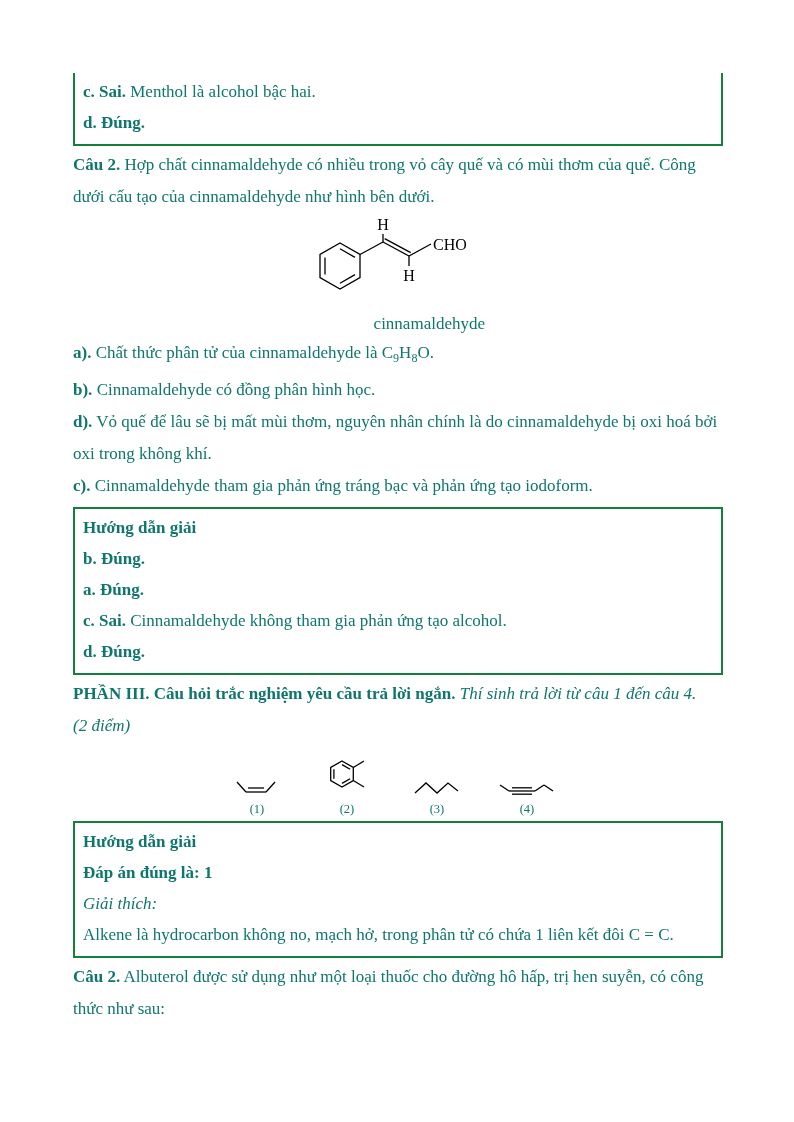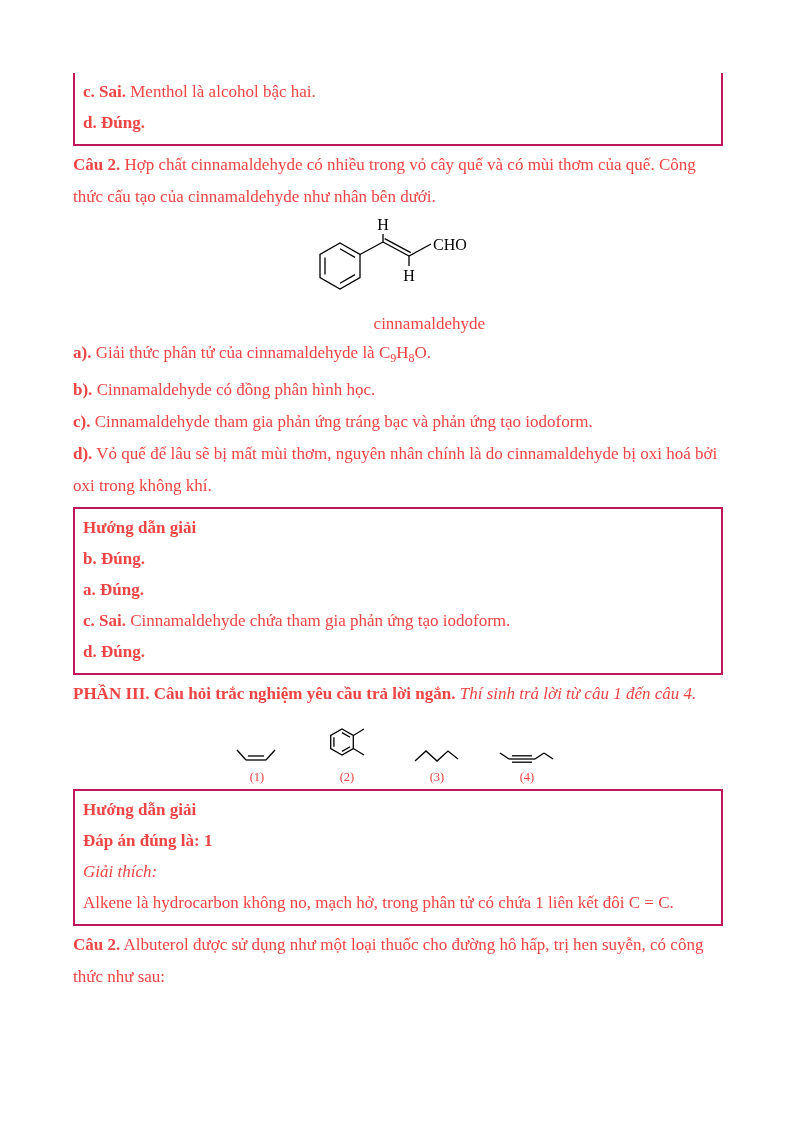--- a/index.html
+++ b/index.html
@@ -1,25 +1,25 @@
 <!DOCTYPE html>
 <html><head>
 <meta charset="utf-8">
 <style>
   html, body { margin:0; padding:0; background:#ffffff; }
   .page {
     width:794px; height:1122px; background:#ffffff; position:relative;
-    font-family:"Liberation Serif", serif; font-size:17px; color:#ef4444;
+    font-family:"Liberation Serif", serif; font-size:17px; color:#0f766e;
     overflow:hidden;
   }
   .content { position:absolute; left:73px; top:73px; width:650px; }
   p { margin:0; line-height:32px; }
   b { font-weight:bold; }
   .it { font-style:italic;margin-top:8px; }
-  .box { border:2px solid #be185d; padding:3px 8px 6px 8px; }
+  .box { border:2px solid #15803d; padding:3px 8px 6px 8px; }
   .box p { line-height:31px; }
   .box-prev { border-top:none; }
   .para { margin-top:3px; }
   .figure1 { margin:4px 0 0 232px; width:180px; }
   .figcaption { text-align:right; margin-top:-4px; line-height:20px; }
   .hcrow { display:flex; align-items:flex-end; margin:8px 0 4px 148px; gap:18px; }
   .hcitem { display:flex; flex-direction:column; align-items:center; width:72px; }
   .hclabel { font-size:12.5px; margin-top:4px; line-height:14px; }
   sub { font-size:12px; }
   svg line, svg polyline, svg polygon { stroke:#000; stroke-width:1.3; fill:none; }
@@ -29,55 +29,56 @@
 <body>
 
 <div class="page">
   <div class="content">
 
     <div class="box box-prev">
       <p><b>c. Sai.</b><span> Menthol là alcohol bậc hai.</span></p>
       <p><b>d. Đúng.</b></p>
     </div>
 
-    <p class="para"><b>Câu 2.</b><span> Hợp chất cinnamaldehyde có nhiều trong vỏ cây quế và có mùi thơm của quế. Công thức cấu tạo của cinnamaldehyde như nhân bên dưới.</span></p>
+    <p class="para"><b>Câu 2.</b><span> Hợp chất cinnamaldehyde có nhiều trong vỏ cây quế và có mùi thơm của quế. Công dưới cấu tạo của cinnamaldehyde như hình bên dưới.</span></p>
 
     <div class="figure1">
       <svg width="170" height="96" viewBox="0 0 170 96">
         <polygon points="35,26 55,37.5 55,60.5 35,72 15,60.5 15,37.5"></polygon>
         <line x1="35" y1="31.75" x2="50" y2="40.4"></line>
         <line x1="50" y1="57.6" x2="35" y2="66.25"></line>
         <line x1="20" y1="57.6" x2="20" y2="40.4"></line>
         <line x1="55" y1="37.5" x2="78" y2="25"></line>
         <line x1="78" y1="25" x2="78" y2="17"></line>
         <line x1="78" y1="25" x2="104" y2="39"></line>
         <line x1="79.7" y1="21.6" x2="105.7" y2="35.6"></line>
         <line x1="104" y1="39" x2="104" y2="49"></line>
         <line x1="104" y1="39" x2="126" y2="27"></line>
         <text x="78" y="13" text-anchor="middle" font-size="16">H</text>
         <text x="104" y="64" text-anchor="middle" font-size="16">H</text>
         <text x="128" y="33" font-size="16">CHO</text>
       </svg>
       <div class="figcaption">cinnamaldehyde</div>
     </div>
 
-    <p class="para"><b>a).</b><span> Giải thức phân tử của cinnamaldehyde là </span><span><span>C</span><sub>9</sub><span>H</span><sub>8</sub><span>O</span><span>.</span></span></p>
+    <p class="para"><b>a).</b><span> Chất thức phân tử của cinnamaldehyde là </span><span><span>C</span><sub>9</sub><span>H</span><sub>8</sub><span>O</span><span>.</span></span></p>
     <p><b>b).</b><span> Cinnamaldehyde có đồng phân hình học.</span></p>
+    <p><b>d).</b><span> Vỏ quế để lâu sẽ bị mất mùi thơm, nguyên nhân chính là do cinnamaldehyde bị oxi hoá bởi oxi trong không khí.</span></p>
     <p><b>c).</b><span> Cinnamaldehyde tham gia phản ứng tráng bạc và phản ứng tạo iodoform.</span></p>
-    <p><b>d).</b><span> Vỏ quế để lâu sẽ bị mất mùi thơm, nguyên nhân chính là do cinnamaldehyde bị oxi hoá bởi oxi trong không khí.</span></p>
 
     <div class="box" style="margin-top:5px;">
       <p><b>Hướng dẫn giải</b></p>
       <p><b>b. Đúng.</b></p>
       <p><b>a. Đúng.</b></p>
-      <p><b>c. Sai.</b><span> Cinnamaldehyde chứa tham gia phản ứng tạo iodoform.</span></p>
+      <p><b>c. Sai.</b><span> Cinnamaldehyde không tham gia phản ứng tạo alcohol.</span></p>
       <p><b>d. Đúng.</b></p>
     </div>
 
     <p class="para"><b>PHẦN III. Câu hỏi trắc nghiệm yêu cầu trả lời ngắn.</b><span class="it"> Thí sinh trả lời từ câu 1 đến câu 4.</span></p>
+    <p><span class="it">(2 điểm)</span></p>
 
 
     <div class="hcrow">
       <div class="hcitem">
         <svg width="48" height="22" viewBox="0 0 48 22">
           <line x1="4" y1="6" x2="13" y2="16"></line>
           <line x1="13" y1="16" x2="33" y2="16"></line>
           <line x1="15" y1="12" x2="31" y2="12"></line>
           <line x1="33" y1="16" x2="42" y2="6"></line>
         </svg>

